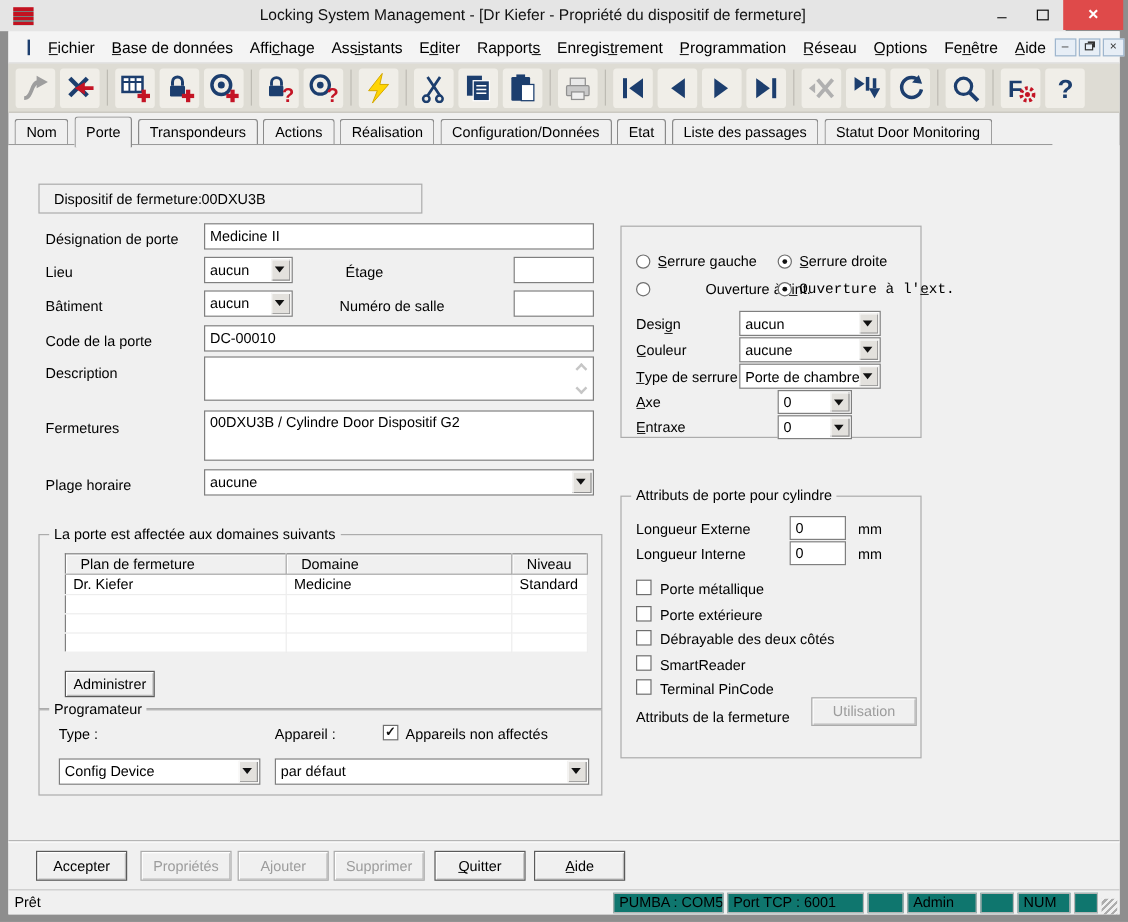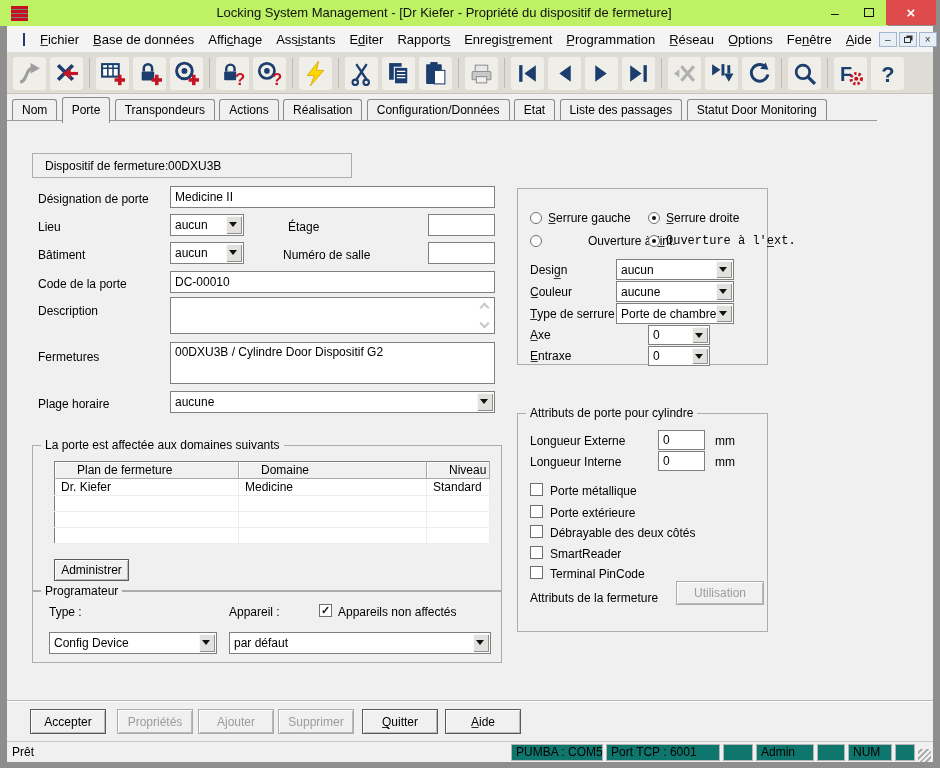--- a/index.html
+++ b/index.html
@@ -2,21 +2,21 @@
 <html><head>
 <meta charset="utf-8">
 <style>
   * { margin:0; padding:0; box-sizing:border-box; }
   html,body { width:940px; height:768px; }
   body { font-family:"Liberation Sans", sans-serif; font-size:12px; color:#000; background:#5a5a5a; }
 
   .window { position:relative; width:940px; height:768px; background:#8E8E8E; overflow:hidden; }
 
   
-  .titlebar { position:absolute; left:0; top:0; width:888px; height:26px; background:#bef264; }
+  .titlebar { position:absolute; left:0; top:0; width:888px; height:26px; background:#e5e5e5; }
   .app-icon { position:absolute; left:11px; top:6px; width:17px; height:15px;
     background:repeating-linear-gradient(#C31220 0 3px, #7d7d7d 3px 4px); }
   .title-text { position:absolute; left:0; right:0; top:5px; text-align:center; font-size:13px; color:#111; }
   .cap-btn { position:absolute; top:0; height:25px; display:flex; align-items:center; justify-content:center; cursor:default; }
   .btn-min { left:818px; width:34px; font-size:14px; color:#111; }
   .btn-max { left:852px; width:34px; }
   .btn-max .maxbox { width:10px; height:9px; border:1.5px solid #111; background:transparent; }
   .btn-close { left:886px; width:50px; background:#DF4A4A; color:#fff; font-size:15px; font-weight:bold; }
 
   
@@ -68,21 +68,21 @@
   .radio.on::after { content:""; position:absolute; left:3px; top:3px; width:4px; height:4px; border-radius:50%; background:#111; }
   .checkbox { position:absolute; width:13px; height:13px; border:1px solid #6F6F6F; background:#fff;
     font-size:11px; line-height:11px; text-align:center; font-weight:bold; color:#111; }
 
   .chev { position:absolute; width:7px; height:7px; border-left:2px solid #C6C6C6; border-top:2px solid #C6C6C6; }
   .chev.up { transform:rotate(45deg); }
   .chev.down { transform:rotate(225deg); }
 
   table.domains { position:absolute; border-collapse:collapse; table-layout:fixed; background:#fff;
     border:1px solid #7F7F7F; font-size:12px; }
-  table.domains th { background:#F0F0F0; font-weight:normal; text-align:left; padding:1px 22px; height:16px;
+  table.domains th { background:#F0F0F0; font-weight:normal; text-align:left; padding:1px 12px; height:16px;
     border-right:1px solid #A8A8A8; border-bottom:1px solid #A8A8A8;
     box-shadow:inset 1px 1px 0 #FFFFFF; }
   table.domains td { padding:1px 6px; height:16px; border-right:1px solid #EDEDED; border-bottom:1px solid #EDEDED; }
 
   .pbtn { position:absolute; background:#F0F0F0; border:1px solid #5A5A5A; font-size:12px;
     font-family:"Liberation Sans", sans-serif; color:#000; box-shadow:inset 1px 1px 0 #fff, inset -1px -1px 0 #B9B9B9; }
   .pbtn.disabled { border-color:#ABABAB; color:#9C9C9C; }
 
   
   .footer { position:absolute; left:0; top:674px; width:926px; height:41px; background:#F0F0F0;

